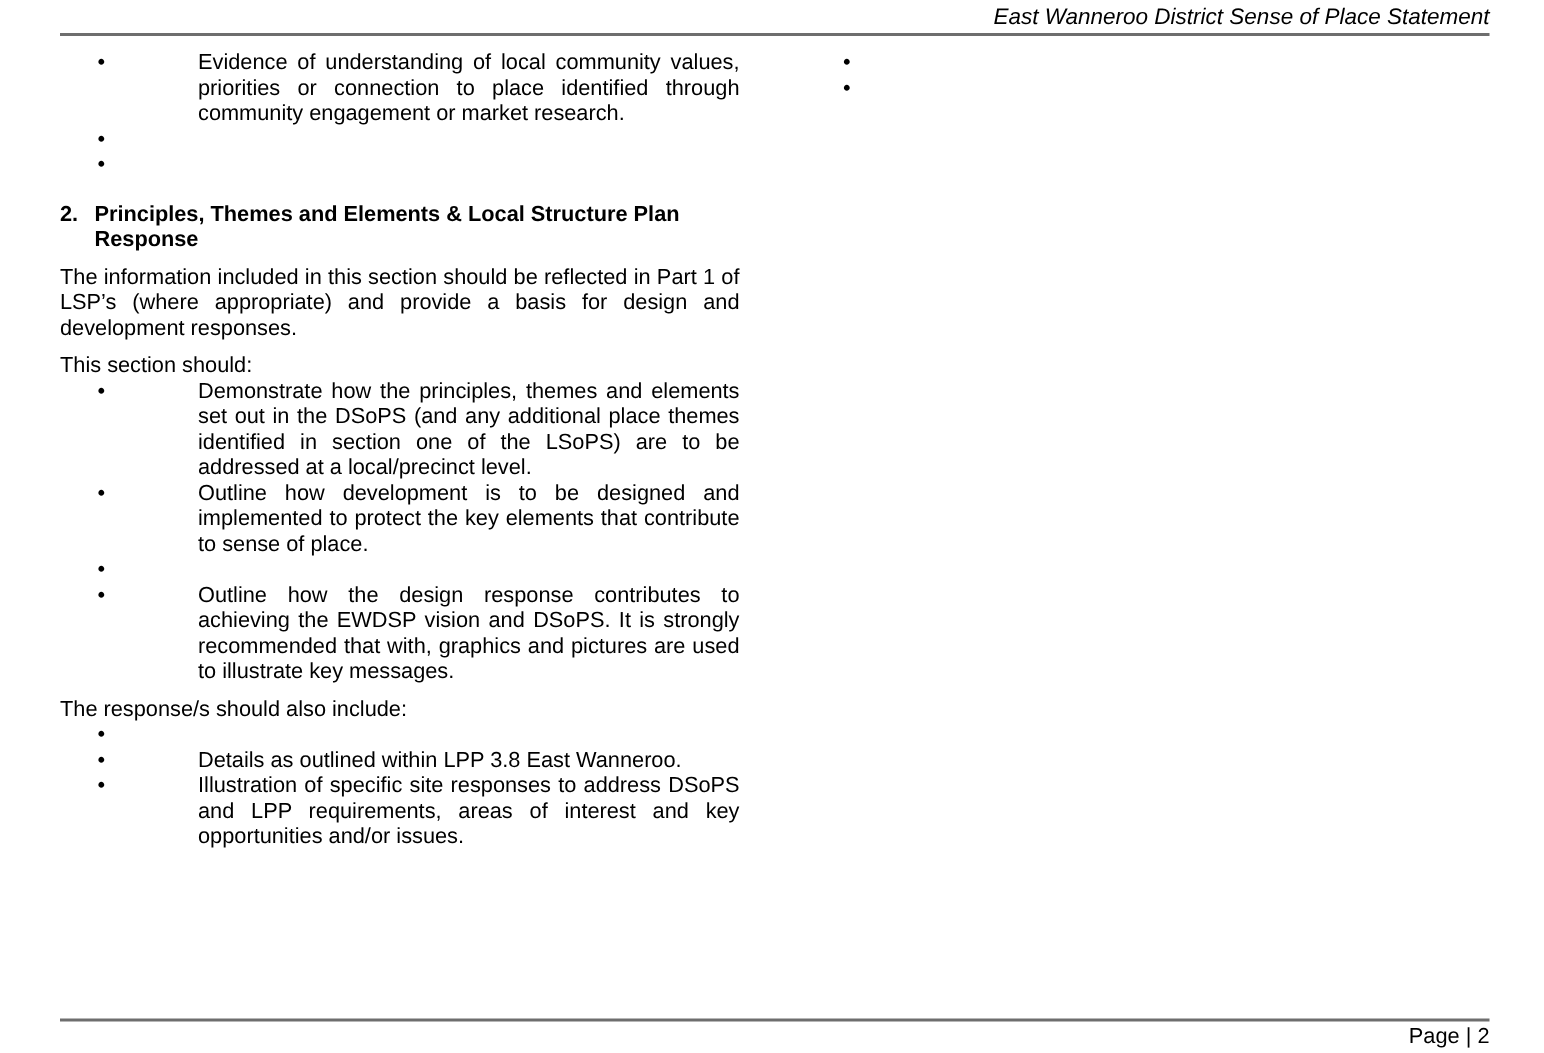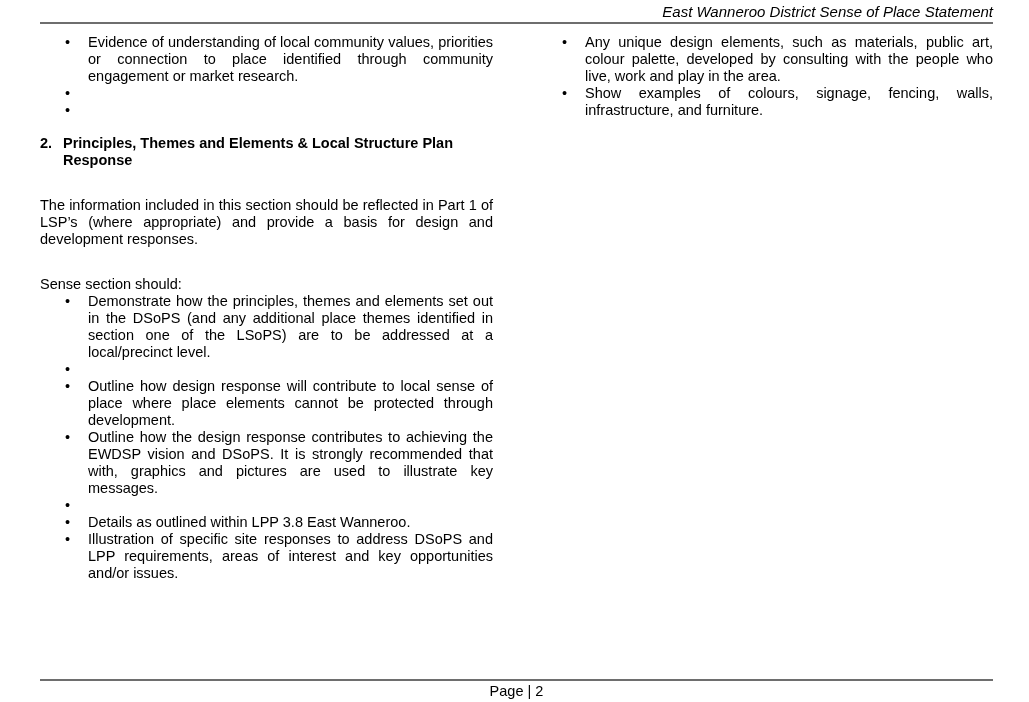--- a/index.html
+++ b/index.html
@@ -40,46 +40,47 @@
   
   .bullet-item { display: flex; }
   .bullet-marker {
     flex: 0 0 23px;
     margin-left: 25px;
     text-align: left;
   }
   .bullet-text {
     flex: 1;
     text-align: justify;
+    margin-left: 44px;
   }
   
   .heading {
     display: flex;
     font-weight: bold;
     margin-top: 16px;
   }
   .heading-num { flex: 0 0 23px; }
   .heading-text { flex: 1; }
   
   .para {
-    margin-top: 28px;
+    margin-top: 8px;
     text-align: justify;
   }
   .lead { text-align: left; }
   
   .footer {
     position: absolute;
     left: 40px;
     right: 36px;
     bottom: 2px;
   }
   .footer .rule { margin: 0; }
   .page-num {
     margin-top: 2px;
-    text-align: center;
+    text-align: right;
   }
 </style>
 </head>
 <body>
 
 <div class="page">
 
   <div class="header">
     <div class="header-title">East Wanneroo District Sense of Place Statement</div>
     <div class="rule"></div>
@@ -102,40 +103,41 @@
         </div>
       </div>
 
       <div class="heading">
         <span class="heading-num">2.</span>
         <span class="heading-text">Principles, Themes and Elements &amp; Local Structure Plan Response</span>
       </div>
 
       <div class="para">The information included in this section should be reflected in Part 1 of LSP’s (where appropriate) and provide a basis for design and development responses.</div>
 
-      <div class="para lead">Sense section should:</div>
+      <div class="para lead">This section should:</div>
 
       <div class="bullet-list">
         <div class="bullet-item">
           <span class="bullet-marker">•</span>
           <div class="bullet-text">Demonstrate how the principles, themes and elements set out in the DSoPS (and any additional place themes identified in section one of the LSoPS) are to be addressed at a local/precinct level.</div>
         </div>
         <div class="bullet-item">
           <span class="bullet-marker">•</span>
+          <div class="bullet-text">Outline how development is to be designed and implemented to protect the key elements that contribute to sense of place.</div>
         </div>
         <div class="bullet-item">
           <span class="bullet-marker">•</span>
-          <div class="bullet-text">Outline how design response will contribute to local sense of place where place elements cannot be protected through development.</div>
         </div>
         <div class="bullet-item">
           <span class="bullet-marker">•</span>
           <div class="bullet-text">Outline how the design response contributes to achieving the EWDSP vision and DSoPS. It is strongly recommended that with, graphics and pictures are used to illustrate key messages.</div>
         </div>
       </div>
 
+      <div class="para lead">The response/s should also include:</div>
 
       <div class="bullet-list">
         <div class="bullet-item">
           <span class="bullet-marker">•</span>
         </div>
         <div class="bullet-item">
           <span class="bullet-marker">•</span>
           <div class="bullet-text">Details as outlined within LPP 3.8 East Wanneroo.</div>
         </div>
         <div class="bullet-item">
@@ -143,25 +145,23 @@
           <div class="bullet-text">Illustration of specific site responses to address DSoPS and LPP requirements, areas of interest and key opportunities and/or issues.</div>
         </div>
       </div>
 
     </div>
 
     <div class="col-right">
       <div class="bullet-list">
         <div class="bullet-item">
           <span class="bullet-marker">•</span>
-          <div class="bullet-text">Any unique design elements, such as materials, public art, colour palette, developed by consulting with the people who live, work and play in the area.</div>
         </div>
         <div class="bullet-item">
           <span class="bullet-marker">•</span>
-          <div class="bullet-text">Show examples of colours, signage, fencing, walls, infrastructure, and furniture.</div>
         </div>
       </div>
     </div>
 
   </div>
 
   <div class="footer">
     <div class="rule"></div>
     <div class="page-num">Page | 2</div>
   </div>

